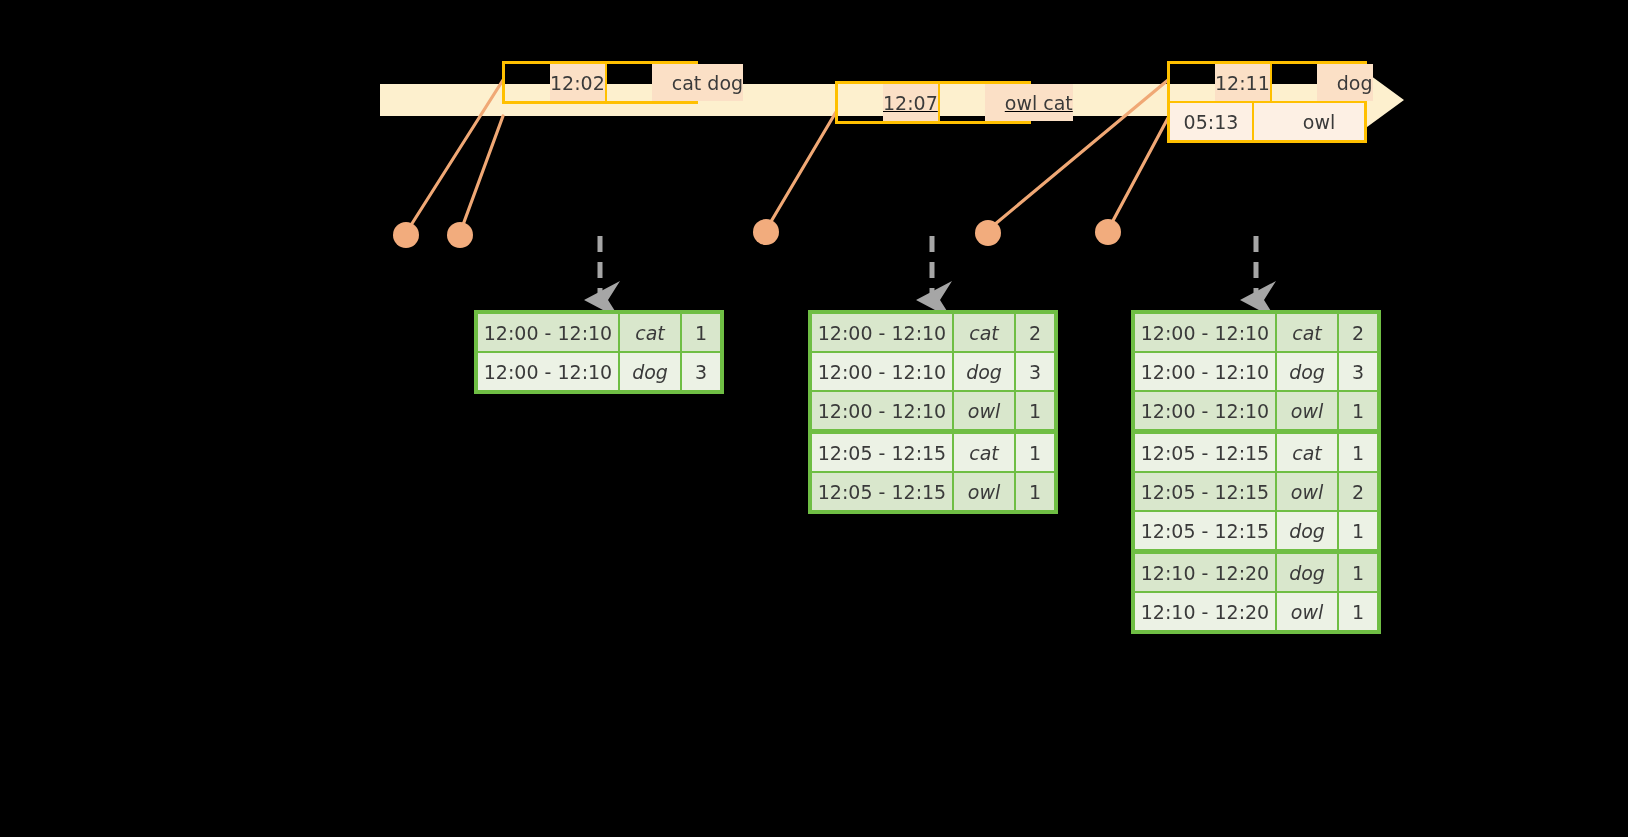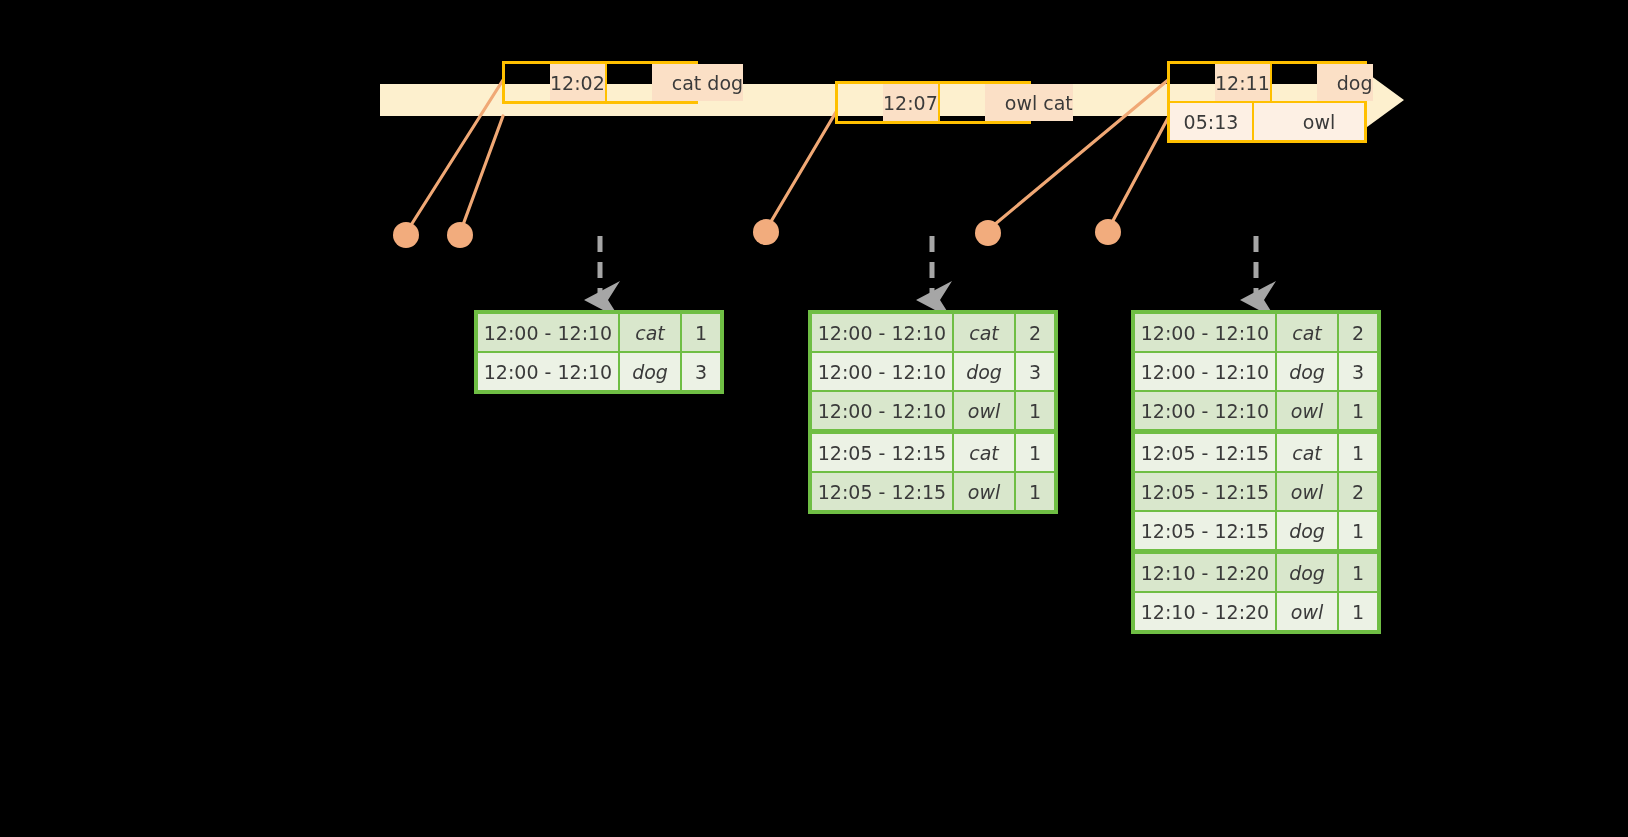--- a/index.html
+++ b/index.html
@@ -134,21 +134,21 @@
     </g>
   </svg>
 
   <div class="event-box" style="left:502px; top:61px; width:196px;">
     <div class="event-row shade-dark">
       <div class="event-cell time-cell">12:02</div>
       <div class="event-cell payload-cell">cat dog</div>
     </div>
   </div>
 
-  <div class="event-box" style="left:835px; top:81px; width:196px;">
+  <div class="event-box" style="left:835px; top:81px; width:196px;text-decoration:underline;">
     <div class="event-row shade-dark">
       <div class="event-cell time-cell">12:07</div>
       <div class="event-cell payload-cell">owl cat</div>
     </div>
   </div>
 
   <div class="event-box" style="left:1167px; top:61px; width:200px;">
     <div class="event-row shade-dark">
       <div class="event-cell time-cell">12:11</div>
       <div class="event-cell payload-cell">dog</div>

